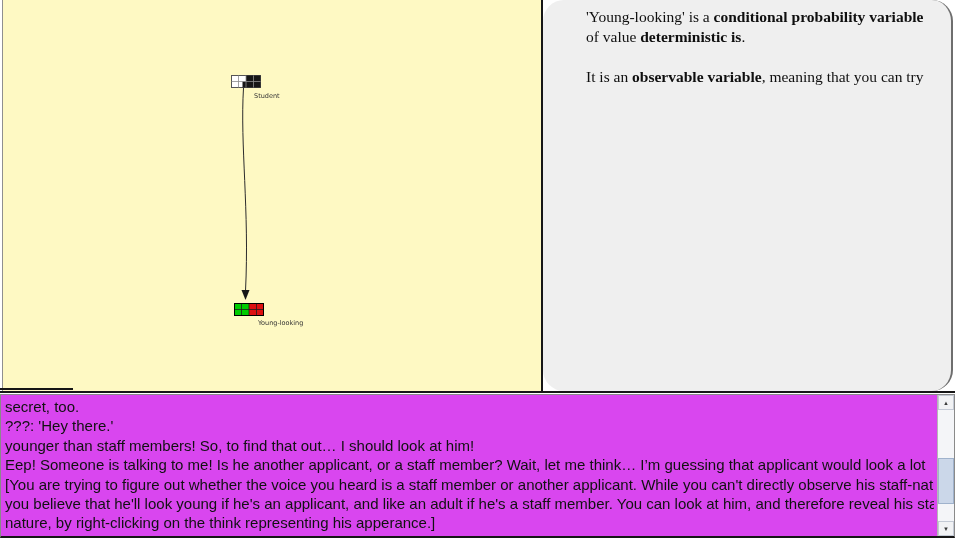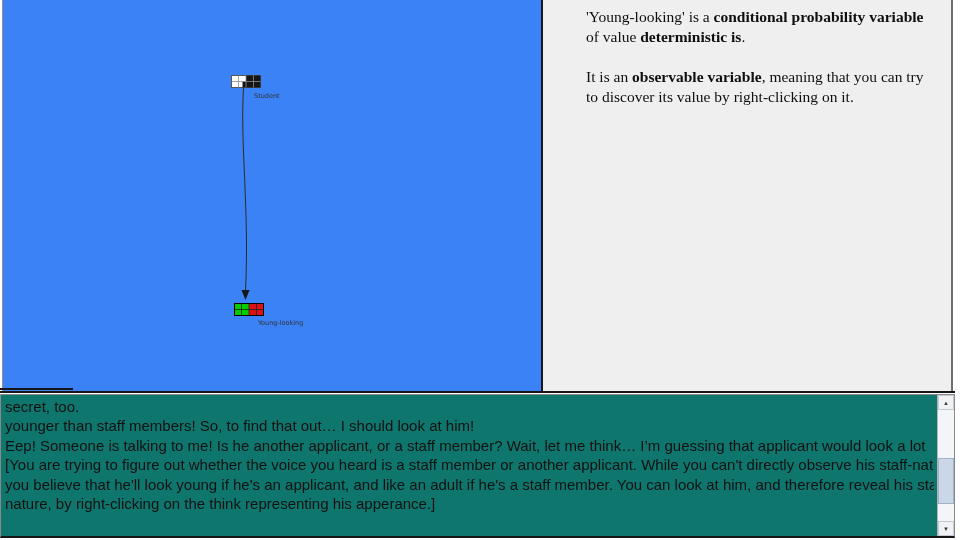--- a/index.html
+++ b/index.html
@@ -4,28 +4,28 @@
 <style>
   html,body{margin:0;padding:0;}
   body{
     width:960px;height:540px;position:relative;overflow:hidden;
     background:#ffffff;
     font-family:"Liberation Sans",sans-serif;
   }
   
   #left-panel{
     position:absolute;left:2px;top:0;width:539px;height:391px;
-    background:#3b82f6;border-left:1px solid #8f8f8f;
+    background:#fef9c3;border-left:1px solid #8f8f8f;
   }
   #panel-divider{
     position:absolute;left:541px;top:0;width:2px;height:391px;background:#161616;
   }
   #right-panel{
     position:absolute;left:543px;top:0;width:410px;height:391px;
-    background:#EFEFEF;border-right:2px solid #6e6e6e;box-sizing:border-box;
+    background:#EFEFEF;border-right:2px solid #6e6e6e;box-sizing:border-box;border-radius:21px;
   }
   #top-bottom-border{
     position:absolute;left:0;top:391px;width:955px;height:2px;background:#161616;
   }
   #corner-segment{
     position:absolute;left:0;top:388px;width:73px;height:2px;background:#161616;
   }
   
   #graph-svg{position:absolute;left:0;top:0;}
   .node-label{fill:#333;font-family:"DejaVu Sans",sans-serif;font-size:6.5px;}
@@ -33,21 +33,21 @@
   .info-text{
     padding:7px 4px 0 43px;
     font-family:"Liberation Serif",serif;
     font-size:15.5px;line-height:20px;color:#0f0f0f;
   }
   .info-text p{margin:0 0 20px 0;}
   .info-text b{font-weight:bold;}
   
   #dialogue-box{
     position:absolute;left:0;top:394px;width:955px;height:144px;box-sizing:border-box;
-    background:#0f766e;
+    background:#d946ef;
     border:1px solid #8a8a8a;border-bottom:2px solid #161616;
   }
   .dialogue-text{
     position:absolute;left:4px;top:2px;right:20px;
     font-family:"Liberation Sans",sans-serif;
     font-size:15px;line-height:19.4px;color:#111;
   }
   .dialogue-line{white-space:nowrap;overflow:hidden;}
   
   #dialogue-scrollbar{
@@ -93,30 +93,31 @@
       <text class="node-label" x="24" y="22">Young-looking</text>
     </g>
   </svg>
 </div>
 
 <div id="panel-divider"></div>
 
 <div id="right-panel">
   <div class="info-text">
     <p><span>'Young-looking' is a </span><b>conditional probability variable</b><br><span>of value </span><b>deterministic is</b><span>.</span></p>
-    <p><span>It is an </span><b>observable variable</b><span>, meaning that you can try</span><br><span>to discover its value by right-clicking on it.</span></p>
+    <p><span>It is an </span><b>observable variable</b><span>, meaning that you can try</span><br></p>
   </div>
 </div>
 
 <div id="top-bottom-border"></div>
 <div id="corner-segment"></div>
 
 <div id="dialogue-box">
   <div class="dialogue-text">
     <div class="dialogue-line">secret, too.</div>
+    <div class="dialogue-line">???: 'Hey there.'</div>
     <div class="dialogue-line">younger than staff members! So, to find that out… I should look at him!</div>
     <div class="dialogue-line">Eep! Someone is talking to me! Is he another applicant, or a staff member? Wait, let me think… I’m guessing that applicant would look a lot</div>
     <div class="dialogue-line">[You are trying to figure out whether the voice you heard is a staff member or another applicant. While you can't directly observe his staff-nature,</div>
     <div class="dialogue-line">you believe that he'll look young if he's an applicant, and like an adult if he's a staff member. You can look at him, and therefore reveal his staff-</div>
     <div class="dialogue-line">nature, by right-clicking on the think representing his apperance.]</div>
   </div>
 
   <div id="dialogue-scrollbar">
     <div class="scroll-btn up">
       <span>▲</span>

